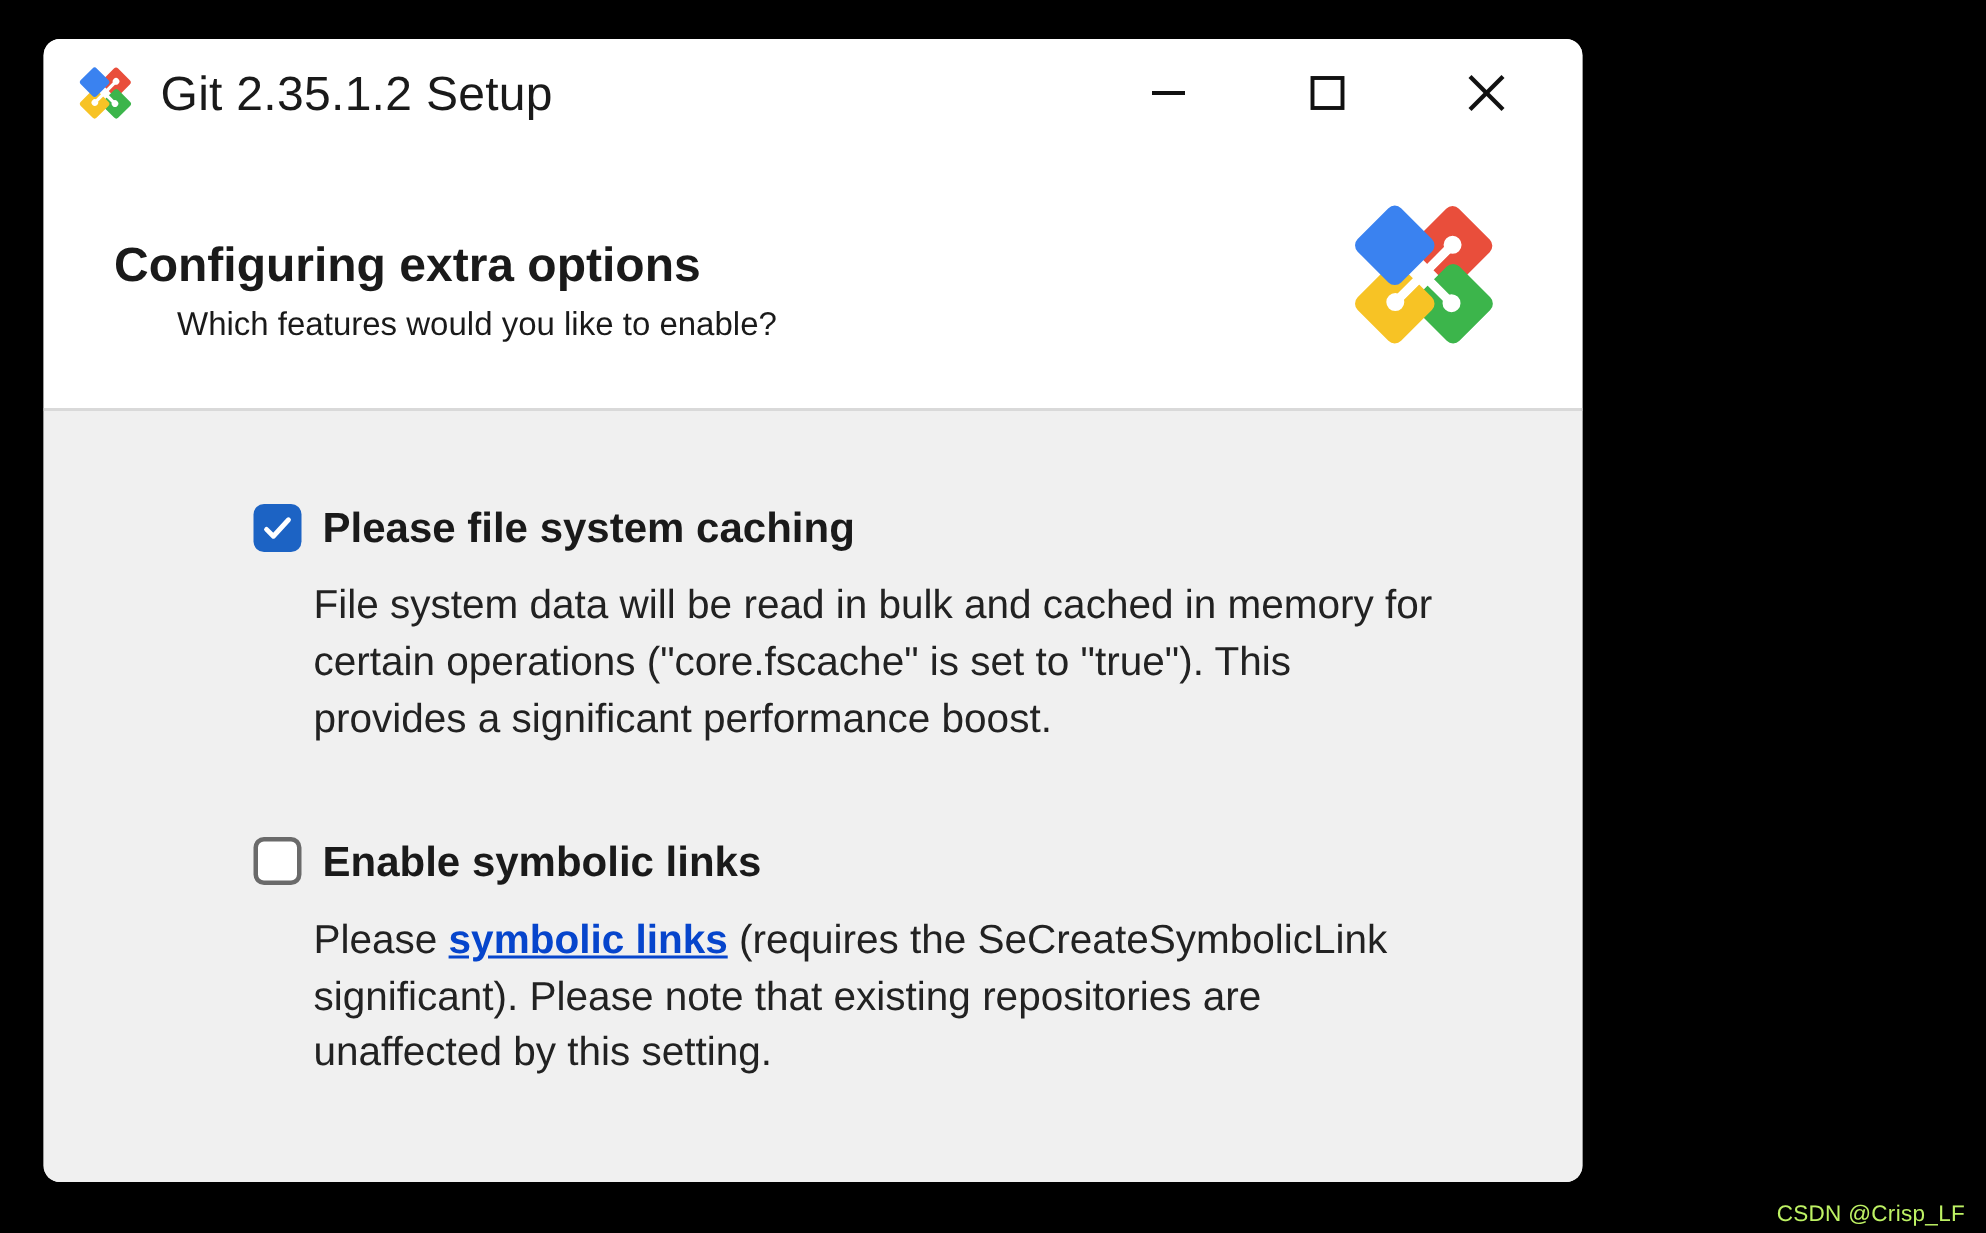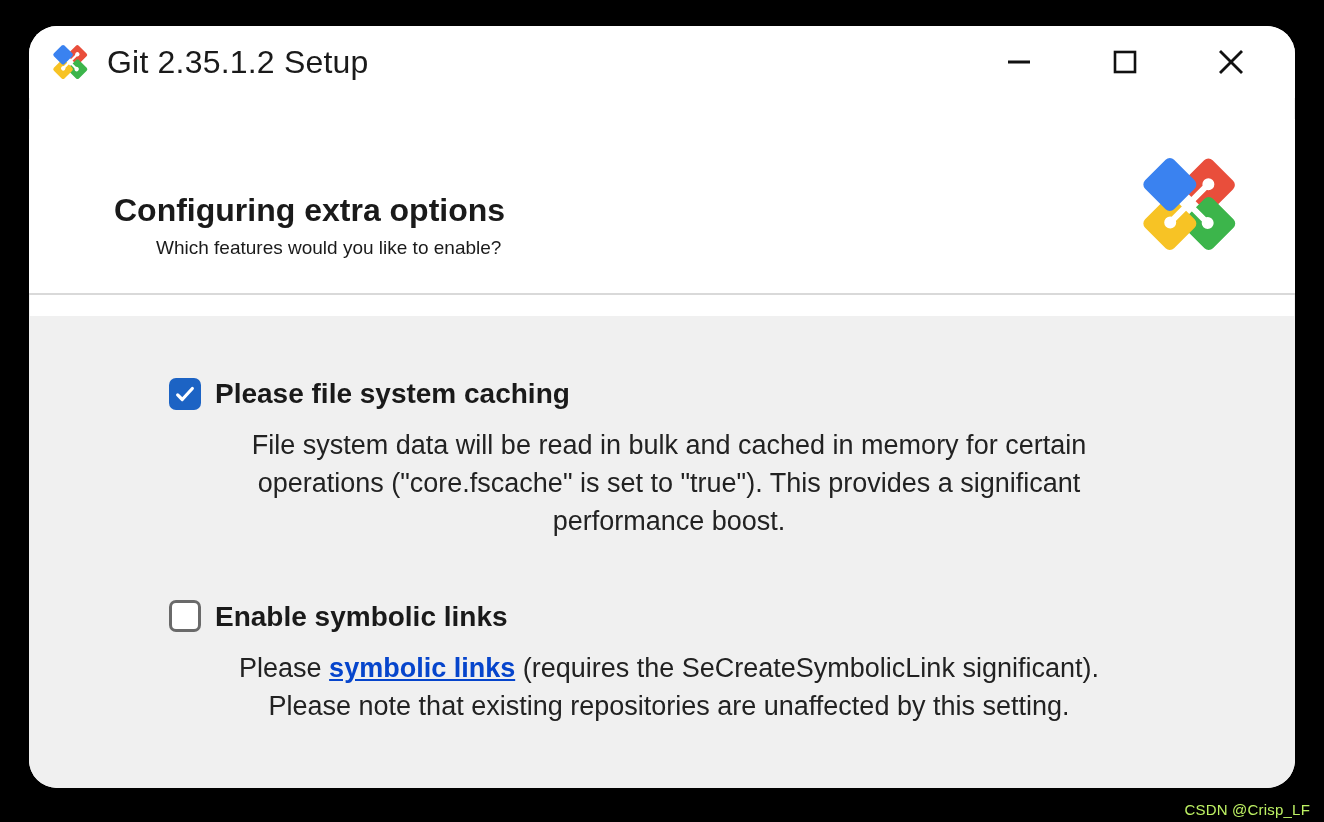--- a/index.html
+++ b/index.html
@@ -17,29 +17,28 @@
     width: 1324px;
     height: 822px;
     background: var(--bg-black);
     font-family: Tahoma, Verdana, Arial, sans-serif;
     color: var(--text-color);
   }
   .window {
     position: absolute;
     left: 29px;
     top: 26px;
-    width: 1266px;
+    width: 1026px;
     height: 762px;
     background: var(--bg-white);
-    border-radius: 28px;
+    border-radius: 11px;
     overflow: hidden;
     box-shadow: 0 0 0 1px rgba(0,0,0,.05) inset;
     display: flex;
     flex-direction: column;
-    gap: 21px;
   }
   
   .titlebar {
     height: 72px;
     display: flex;
     align-items: center;
     padding: 0 14px 0 22px;
     flex-shrink: 0;
     background: var(--bg-white);
   }
@@ -63,35 +62,35 @@
     width: 44px;
     height: 44px;
     display: flex;
     align-items: center;
     justify-content: center;
   }
   .win-btn svg { display:block; }
 
   
   .header {
-    padding: 20px 50px 34px 85px;
-    display: flex;
-    align-items: flex-end;
+    padding: 20px 50px 34px 47px;
+    display: flex;
+    align-items: flex-start;
     border-bottom: 2px solid var(--border-light);
     background: var(--bg-white);
     flex-shrink: 0;
   }
   .header-text { flex: 1 1 auto; padding-top: 40px;}
   .header-title {
     font-size: 32px;
     font-weight: bold;
     margin: 0;
   }
   .header-sub {
-    font-size: 19px;
+    font-size: 22px;
     margin: 8px 0 0 42px;
   }
   .header-logo {
     width: 110px;
     height: 110px;
     flex-shrink: 0;
     margin-top: 10px;
   }
 
   
@@ -130,21 +129,20 @@
   .checkbox.checked svg { display:block; }
   .checkbox.unchecked {
     background: var(--bg-white);
     border: 3px solid #6a6a6a;
   }
   .option .desc {
     margin: 14px 0 0 40px;
     max-width: 920px;
     color: #222;
     font-size: 27px;
-    text-align: center;
   }
   .option .desc .inline {
     display:inline;
   }
   .sym-link {
     color: var(--link-blue);
     text-decoration: underline;
     font-weight: bold;
     cursor: pointer;
   }

